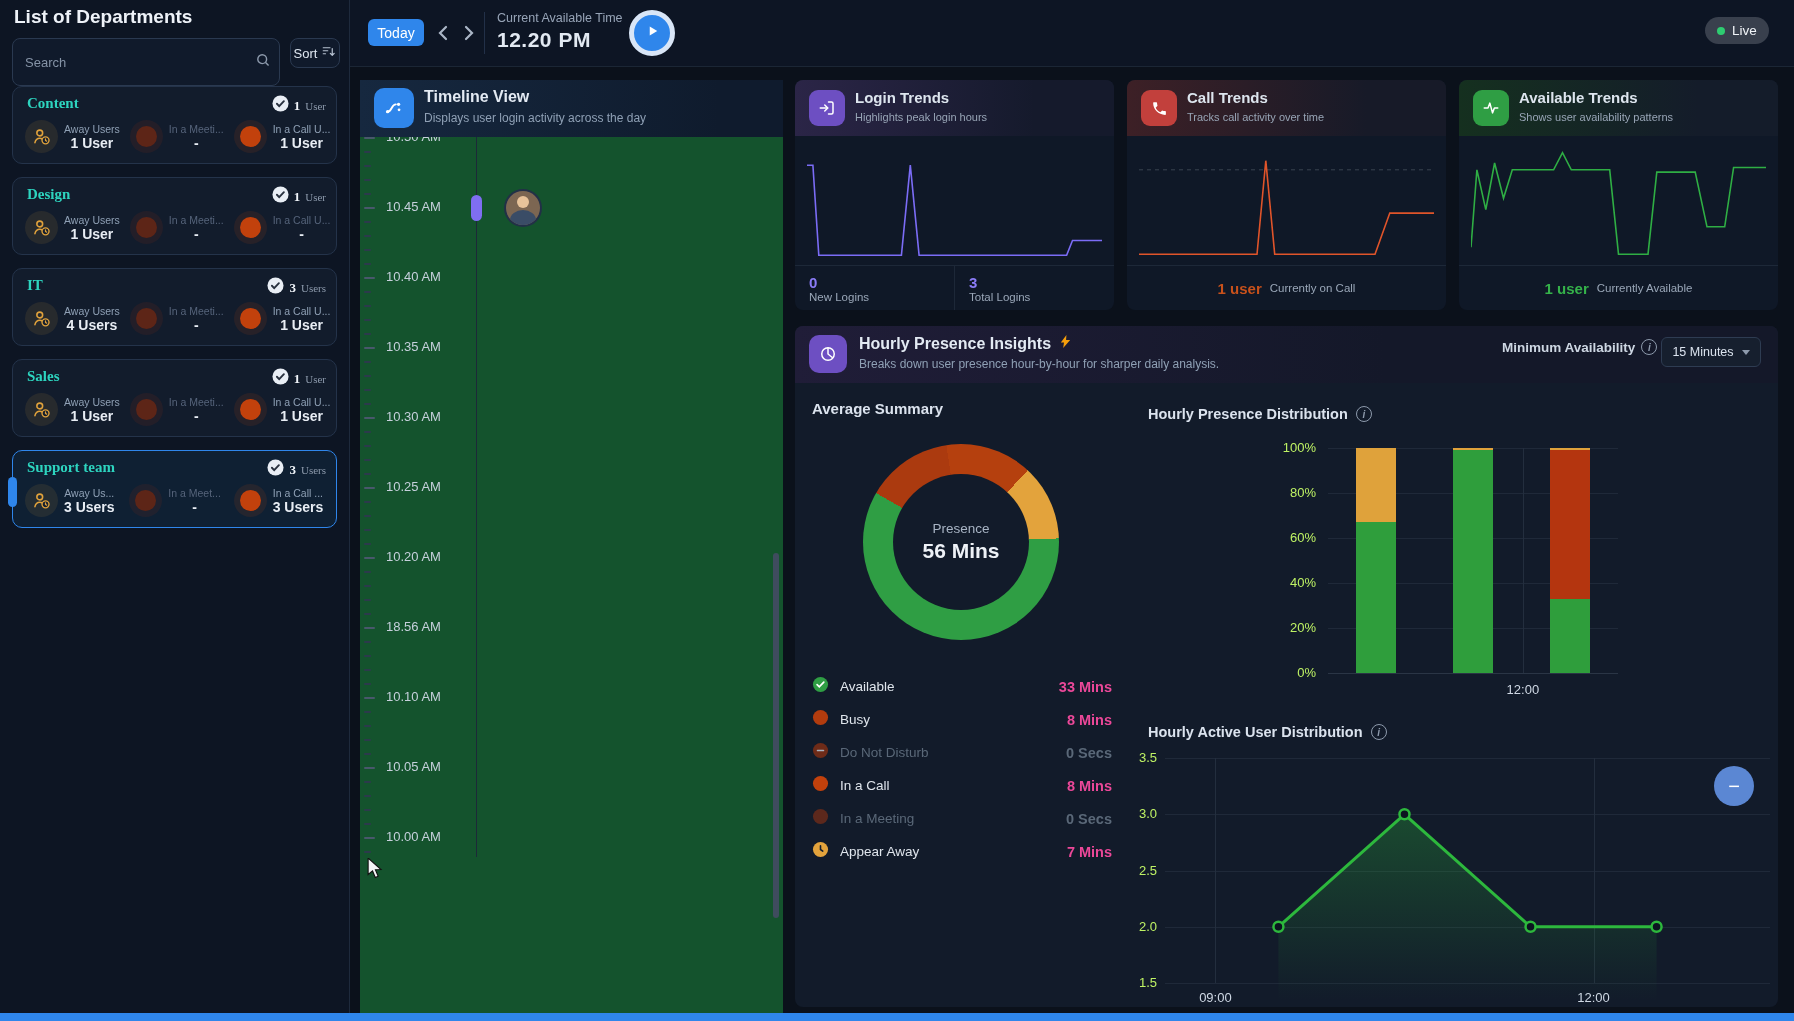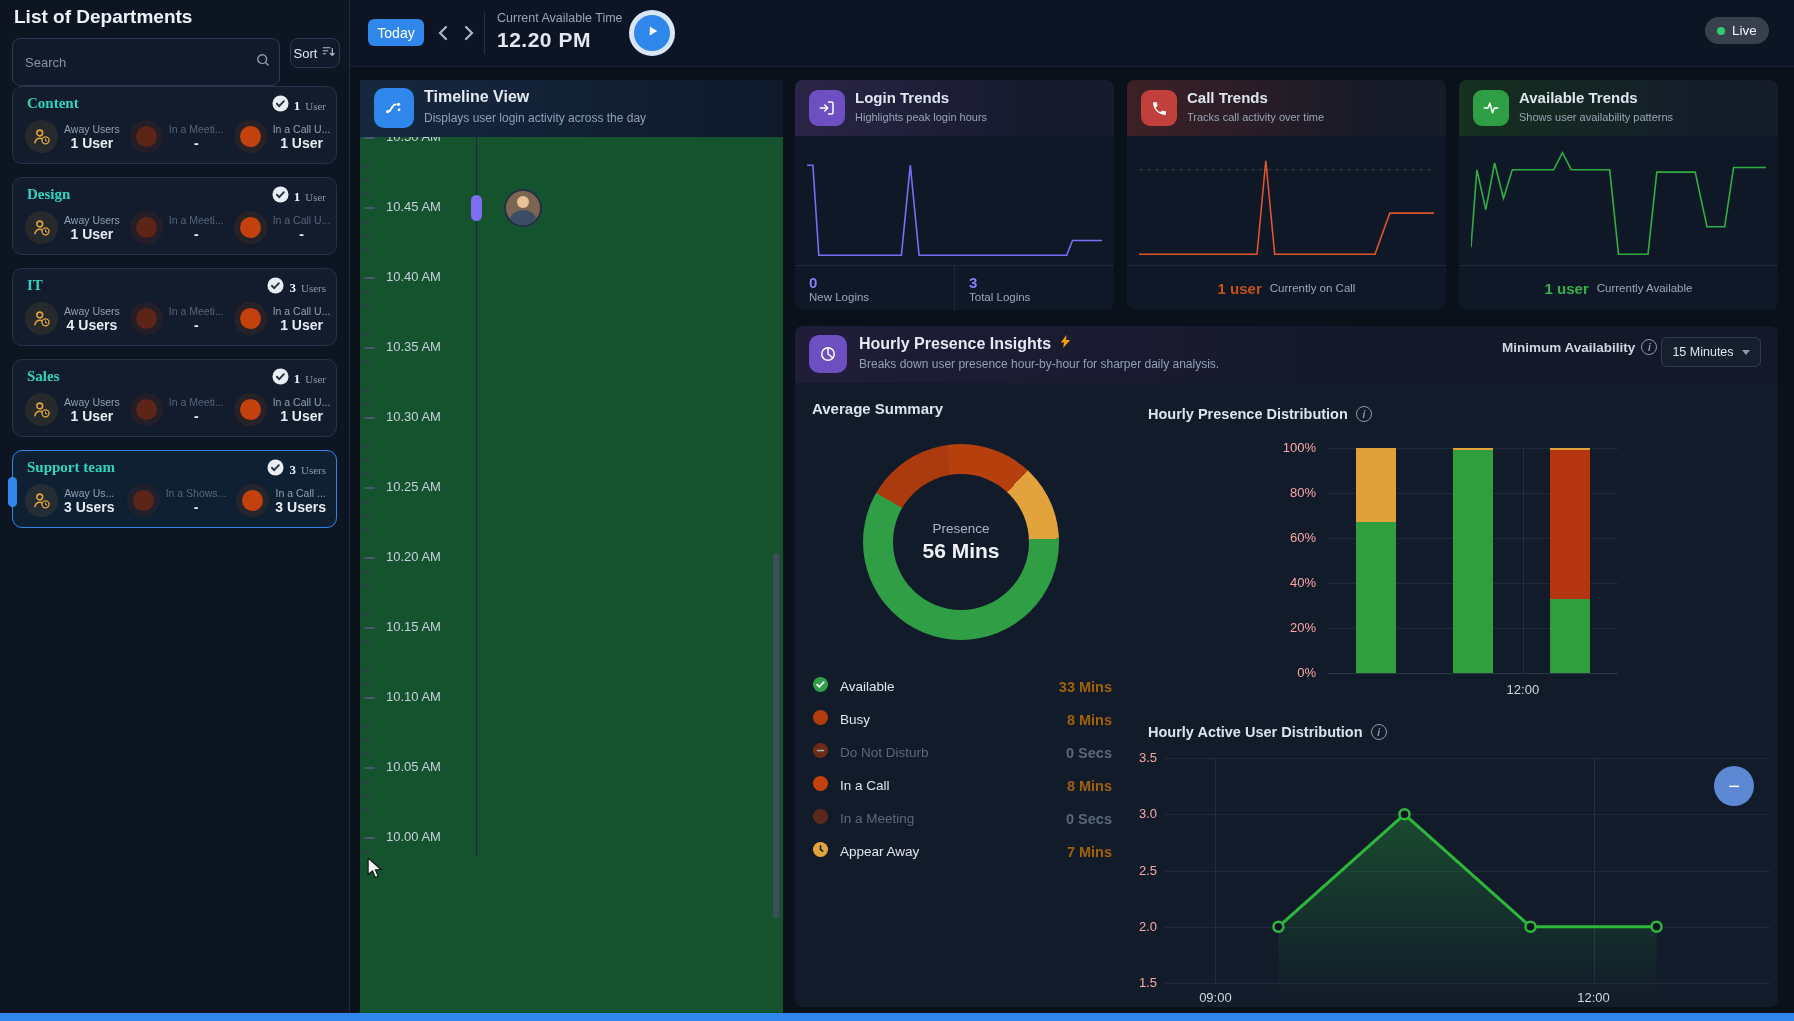--- a/index.html
+++ b/index.html
@@ -88,28 +88,28 @@
   
   #donut{position:absolute;left:68px;top:118px;width:196px;height:196px;border-radius:50%;}
   #donut::after{content:"";position:absolute;inset:30px;border-radius:50%;background:#121b2a;}
   #donut-center{position:absolute;left:68px;top:118px;width:196px;height:196px;display:flex;flex-direction:column;align-items:center;justify-content:center;z-index:2;}
   #donut-center .l1{font-size:13.5px;color:#a8b4c4;}
   #donut-center .l2{font-size:21px;font-weight:bold;color:#eef2f7;margin-top:3px;}
   
   #legend{position:absolute;left:17px;top:344px;width:300px;}
   .lg-row{height:33px;display:flex;align-items:center;gap:11px;cursor:pointer;}
   .lg-lab{font-size:13.5px;color:#dfe5ec;}
-  .lg-val{margin-left:auto;font-size:14.5px;font-weight:bold;color:#a16207;}
+  .lg-val{margin-left:auto;font-size:14.5px;font-weight:bold;color:#ec4899;}
   .lg-row.dim .lg-lab,.lg-row.dim .lg-val{color:#5a6878;}
   
   #hpd-chart{position:absolute;left:460px;top:110px;width:380px;height:272px;}
   #hau-chart{position:absolute;left:332px;top:418px;width:660px;height:258px;}
   .gridline{position:absolute;background:#28334400;border-top:1px solid #2a3545;}
   .vgridline{position:absolute;width:1px;background:#232e3e;}
-  .ytick{position:absolute;font-size:13px;color:#fca5a5;text-align:right;}
+  .ytick{position:absolute;font-size:13px;color:#bef264;text-align:right;}
   .xtick{position:absolute;font-size:13px;color:#cfd8e4;text-align:center;}
   .bar{position:absolute;width:40px;}
   .bar-seg{position:absolute;left:0;width:100%;}
   #minus-btn{position:absolute;left:1714px;top:766px;width:40px;height:40px;border-radius:50%;background:#5b87d3;border:none;color:#fff;font-size:20px;cursor:pointer;display:flex;align-items:center;justify-content:center;line-height:0;}
   #bottom-bar{position:absolute;left:0;top:1013px;width:1794px;height:8px;background:#2f86eb;}
   #cursor{position:absolute;left:366px;top:858px;z-index:50;pointer-events:none;}
 </style>
 </head>
 <body>
 
@@ -350,21 +350,21 @@
               <span class="st-txt">
                 <span class="st-lab">Away Us...</span>
                 <span class="st-val">3 Users</span>
               </span>
             </div>
             <div class="stat">
               <span class="stat-ic meeting">
                 <span class="dotfill"></span>
               </span>
               <span class="st-txt">
-                <span class="st-lab dim">In a Shows...</span>
+                <span class="st-lab dim">In a Meet...</span>
                 <span class="st-val">-</span>
               </span>
             </div>
             <div class="stat">
               <span class="stat-ic call">
                 <span class="dotfill"></span>
               </span>
               <span class="st-txt">
                 <span class="st-lab">In a Call ...</span>
                 <span class="st-val">3 Users</span>
@@ -456,21 +456,21 @@
         <div class="tl-tick" style="top: 434px; width: 7px;"></div>
         <div class="tl-tick" style="top: 448px; width: 7px;"></div>
         <div class="tl-tick" style="top: 462px; width: 7px;"></div>
         <div class="tl-tick" style="top: 476px; width: 7px;"></div>
         <div class="tl-time" style="top: 412px;">10.20 AM</div>
         <div class="tl-tick major" style="top: 490px; width: 11px;"></div>
         <div class="tl-tick" style="top: 504px; width: 7px;"></div>
         <div class="tl-tick" style="top: 518px; width: 7px;"></div>
         <div class="tl-tick" style="top: 532px; width: 7px;"></div>
         <div class="tl-tick" style="top: 546px; width: 7px;"></div>
-        <div class="tl-time" style="top: 482px;">10.15 AM</div>
+        <div class="tl-time" style="top: 482px;">18.56 AM</div>
         <div class="tl-tick major" style="top: 560px; width: 11px;"></div>
         <div class="tl-tick" style="top: 574px; width: 7px;"></div>
         <div class="tl-tick" style="top: 588px; width: 7px;"></div>
         <div class="tl-tick" style="top: 602px; width: 7px;"></div>
         <div class="tl-tick" style="top: 616px; width: 7px;"></div>
         <div class="tl-time" style="top: 552px;">10.10 AM</div>
         <div class="tl-tick major" style="top: 630px; width: 11px;"></div>
         <div class="tl-tick" style="top: 644px; width: 7px;"></div>
         <div class="tl-tick" style="top: 658px; width: 7px;"></div>
         <div class="tl-tick" style="top: 672px; width: 7px;"></div>

